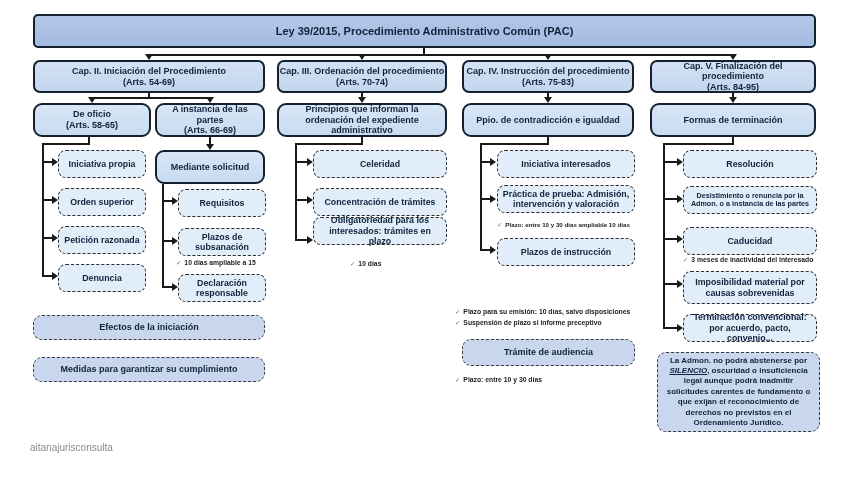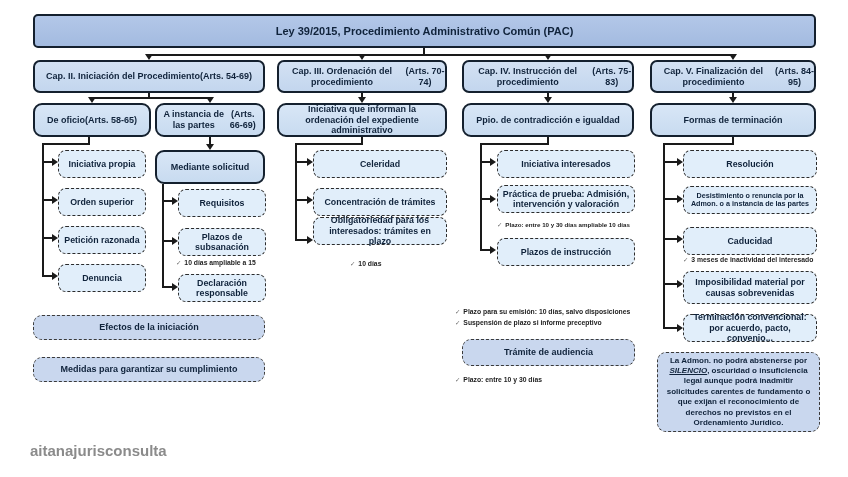--- a/index.html
+++ b/index.html
@@ -8,40 +8,40 @@
     --banner1:#b3c7e8; --banner2:#a3bbe0;
     --chap1:#d3e1f3; --chap2:#c3d6ee;
     --node1:#d8e6f6; --node2:#c8dbf0;
     --leaf:#e1eefa;
     --panel:#c9d7ee;
   }
   *{box-sizing:border-box;margin:0;padding:0}
   html,body{background:#ffffff}
   body{font-family:"Liberation Sans",sans-serif;color:var(--ink);}
   .canvas{position:relative;width:848px;height:477px;background:#ffffff;overflow:hidden}
-  .box{position:absolute;display:flex;align-items:center;justify-content:center;
+  .box{position:absolute;display:flex;flex-direction:column;align-items:center;justify-content:center;
        text-align:center;font-weight:bold;line-height:1.18;color:var(--ink)}
   .banner{background:linear-gradient(var(--banner1),var(--banner2));border:2px solid #14202e;border-radius:5px}
   .banner .l1{font-size:11px;font-weight:700}
   .banner .l2{font-size:9.5px;font-weight:800}
   .chapter{background:linear-gradient(var(--chap1),var(--chap2));border:2px solid #14202e;border-radius:7px;font-size:9px}
   .node{background:linear-gradient(var(--node1),var(--node2));border:2px solid #14202e;border-radius:9px;font-size:9px;padding:2px 4px}
   .leaf{background:var(--leaf);border:1.5px dashed #2b2b2b;border-radius:8px;font-size:8.8px;padding:13px 4px}
   .leaf.small{font-size:7.2px}
   .panel{background:var(--panel);border:1.6px dashed #3a3a3a;border-radius:9px;font-size:9px;padding:2px 6px}
   .vl,.hl{position:absolute;background:var(--line)}
   .vl{width:2px}
   .hl{height:2px}
   .ad{position:absolute;width:0;height:0;border-left:4px solid transparent;border-right:4px solid transparent;border-top:6px solid var(--line)}
   .ar{position:absolute;width:0;height:0;border-top:4px solid transparent;border-bottom:4px solid transparent;border-left:6px solid var(--line)}
   .note{position:absolute;font-size:6.8px;font-weight:bold;color:#1c1c1c;white-space:nowrap}
   .note .ck{color:#6a6a6a;font-weight:normal;margin-right:3px;font-size:6.4px}
   .silencio{font-size:8px;font-weight:bold;line-height:1.3;padding:4px 6px}
   .silencio .emph{font-style:italic;text-decoration:underline;font-weight:800}
-  .footer{position:absolute;font-size:15px;color:#8b8b8b;font-weight:bold}
+  .footer{position:absolute;font-size:10px;color:#8b8b8b;font-weight:normal}
 </style>
 </head>
 <body>
 
 <div class="canvas">
 
   <div class="box banner" style="left:33px;top:14px;width:783px;height:34px">
     <span class="l1">Ley 39/2015, Procedimiento Administrativo Común (PAC)</span>
   </div>
 
@@ -83,21 +83,21 @@
 
   <div class="box node" style="left:33px;top:103px;width:118px;height:34px">
     <span>De oficio</span>
     <span>(Arts. 58-65)</span>
   </div>
   <div class="box node" style="left:155px;top:103px;width:110px;height:34px">
     <span>A instancia de las partes</span>
     <span>(Arts. 66-69)</span>
   </div>
   <div class="box node" style="left:277px;top:103px;width:170px;height:34px">
-    <span>Iniciativa que informan la ordenación del expediente administrativo</span>
+    <span>Principios que informan la ordenación del expediente administrativo</span>
   </div>
   <div class="box node" style="left:462px;top:103px;width:172px;height:34px">
     <span>Ppio. de contradicción e igualdad</span>
   </div>
   <div class="box node" style="left:650px;top:103px;width:166px;height:34px">
     <span>Formas de terminación</span>
   </div>
 
   <div class="vl" style="left:88px;top:137px;height:6px"></div>
   <div class="hl" style="left:42px;top:143px;width:48px"></div>

